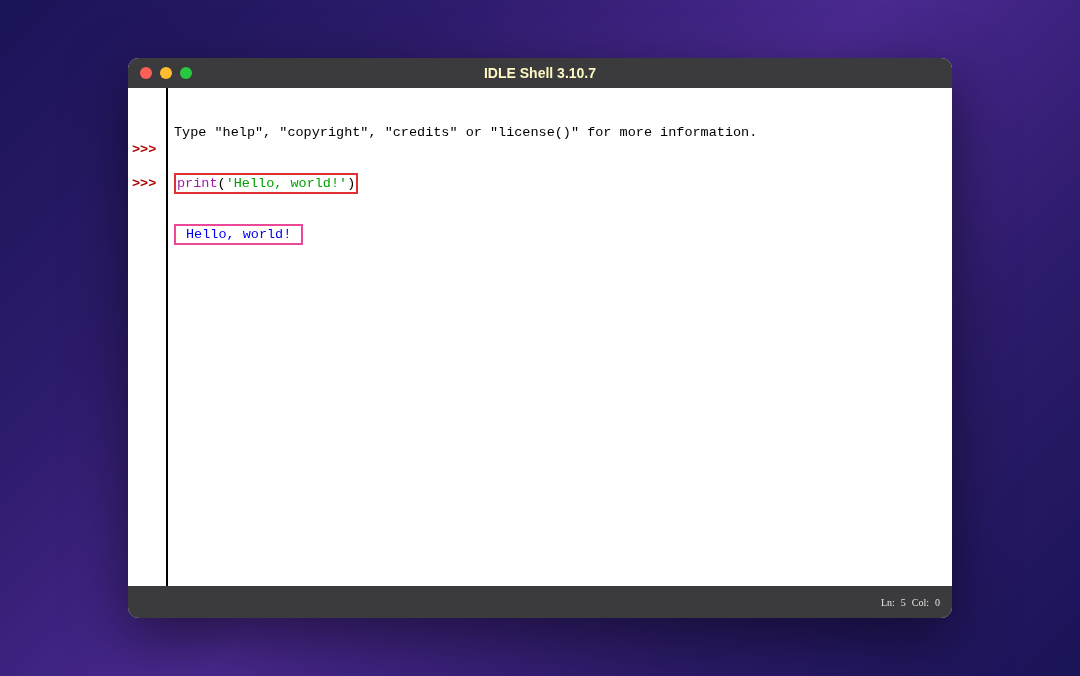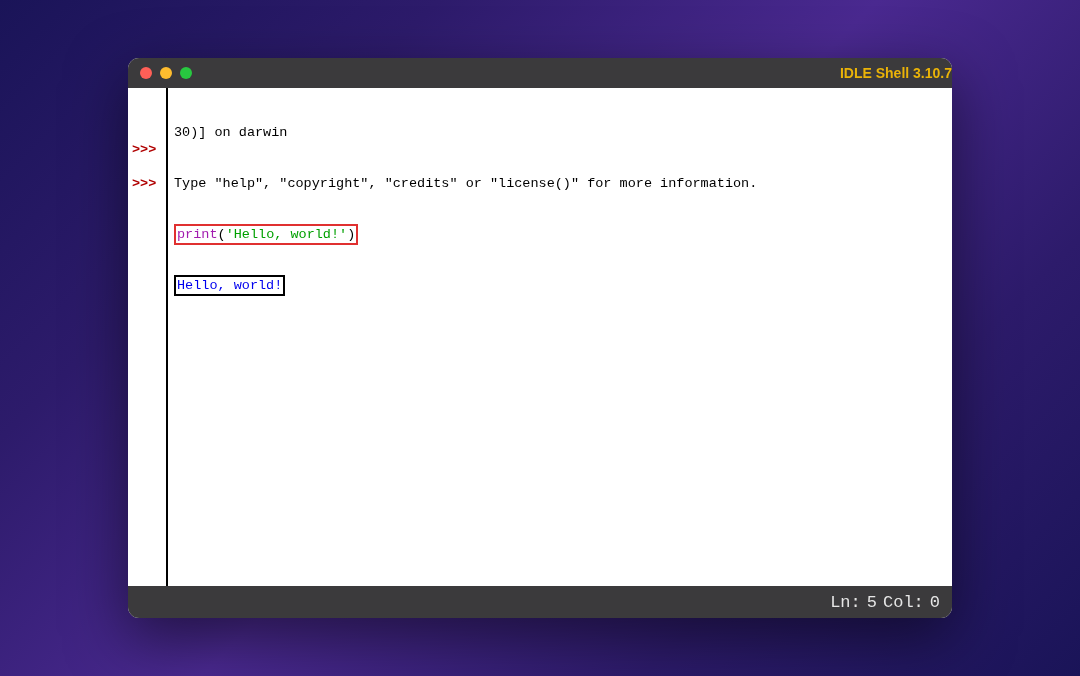--- a/index.html
+++ b/index.html
@@ -39,22 +39,22 @@
       width: 12px;
       height: 12px;
       border-radius: 50%;
     }
     .dot.red { background: #ff5f57; }
     .dot.yellow { background: #febc2e; }
     .dot.green { background: #28c840; }
     .title {
       position: absolute;
       left: 0; right: 0;
-      text-align: right;
-      color: #eab308;
+      text-align: center;
+      color: #fef9c3;
       font-family: -apple-system, "Helvetica Neue", sans-serif;
       font-size: 14px;
       font-weight: 600;
       pointer-events: none;
     }
     .content {
       flex: 1;
       display: flex;
       background: #fff;
       position: relative;
@@ -79,37 +79,37 @@
       line-height: 17px;
       color: #000;
       white-space: pre;
       overflow: hidden;
     }
     .text .line { height: 17px; }
     .kw-builtin { color: #a21caf; }
     .kw-string { color: #00a000; text-align: right; }
     .kw-output { color: #0000ee; }
     .highlight-red {
-      border: 2px solid #000000;
+      border: 2px solid #ec4899;
       display: inline-block;
-      padding: 0 1px;
+      padding: 0 10px;
       margin-top: -2px;
     }
     .boxed-input {
       border: 2px solid #e03030;
       display: inline-block;
       padding: 0 1px;
       margin-top: -2px;
     }
     .statusbar {
       height: 22px;
       background: #3b3a3c;
       color: #e6e6e6;
-      font-family: Liberation Mono, monospace;
-      font-size: 17px;
+      font-family: Liberation Serif, serif;
+      font-size: 10px;
       display: flex;
       justify-content: flex-end;
       align-items: center;
       padding: 16px 12px;
     }
     .statusbar span { margin-left: 6px; }
   </style>
 </head>
 <body>
 
@@ -126,21 +126,20 @@
   <div class="content">
     <div class="gutter">
       <div></div>
       <div></div>
       <div></div>
       <div>&gt;&gt;&gt;</div>
       <div></div>
       <div>&gt;&gt;&gt;</div>
     </div>
     <div class="text">
-      <div class="line">30)] on darwin</div>
       <div class="line">Type "help", "copyright", "credits" or "license()" for more information.</div>
       <div class="line"><span class="boxed-input"><span class="kw-builtin">print</span><span>(</span><span class="kw-string">'Hello, world!'</span><span>)</span></span></div>
       <div class="line"><span class="highlight-red"><span class="kw-output">Hello, world!</span></span></div>
       <div class="line"></div>
     </div>
   </div>
 
   <div class="statusbar">
     <span>Ln:</span>
     <span>5</span>

